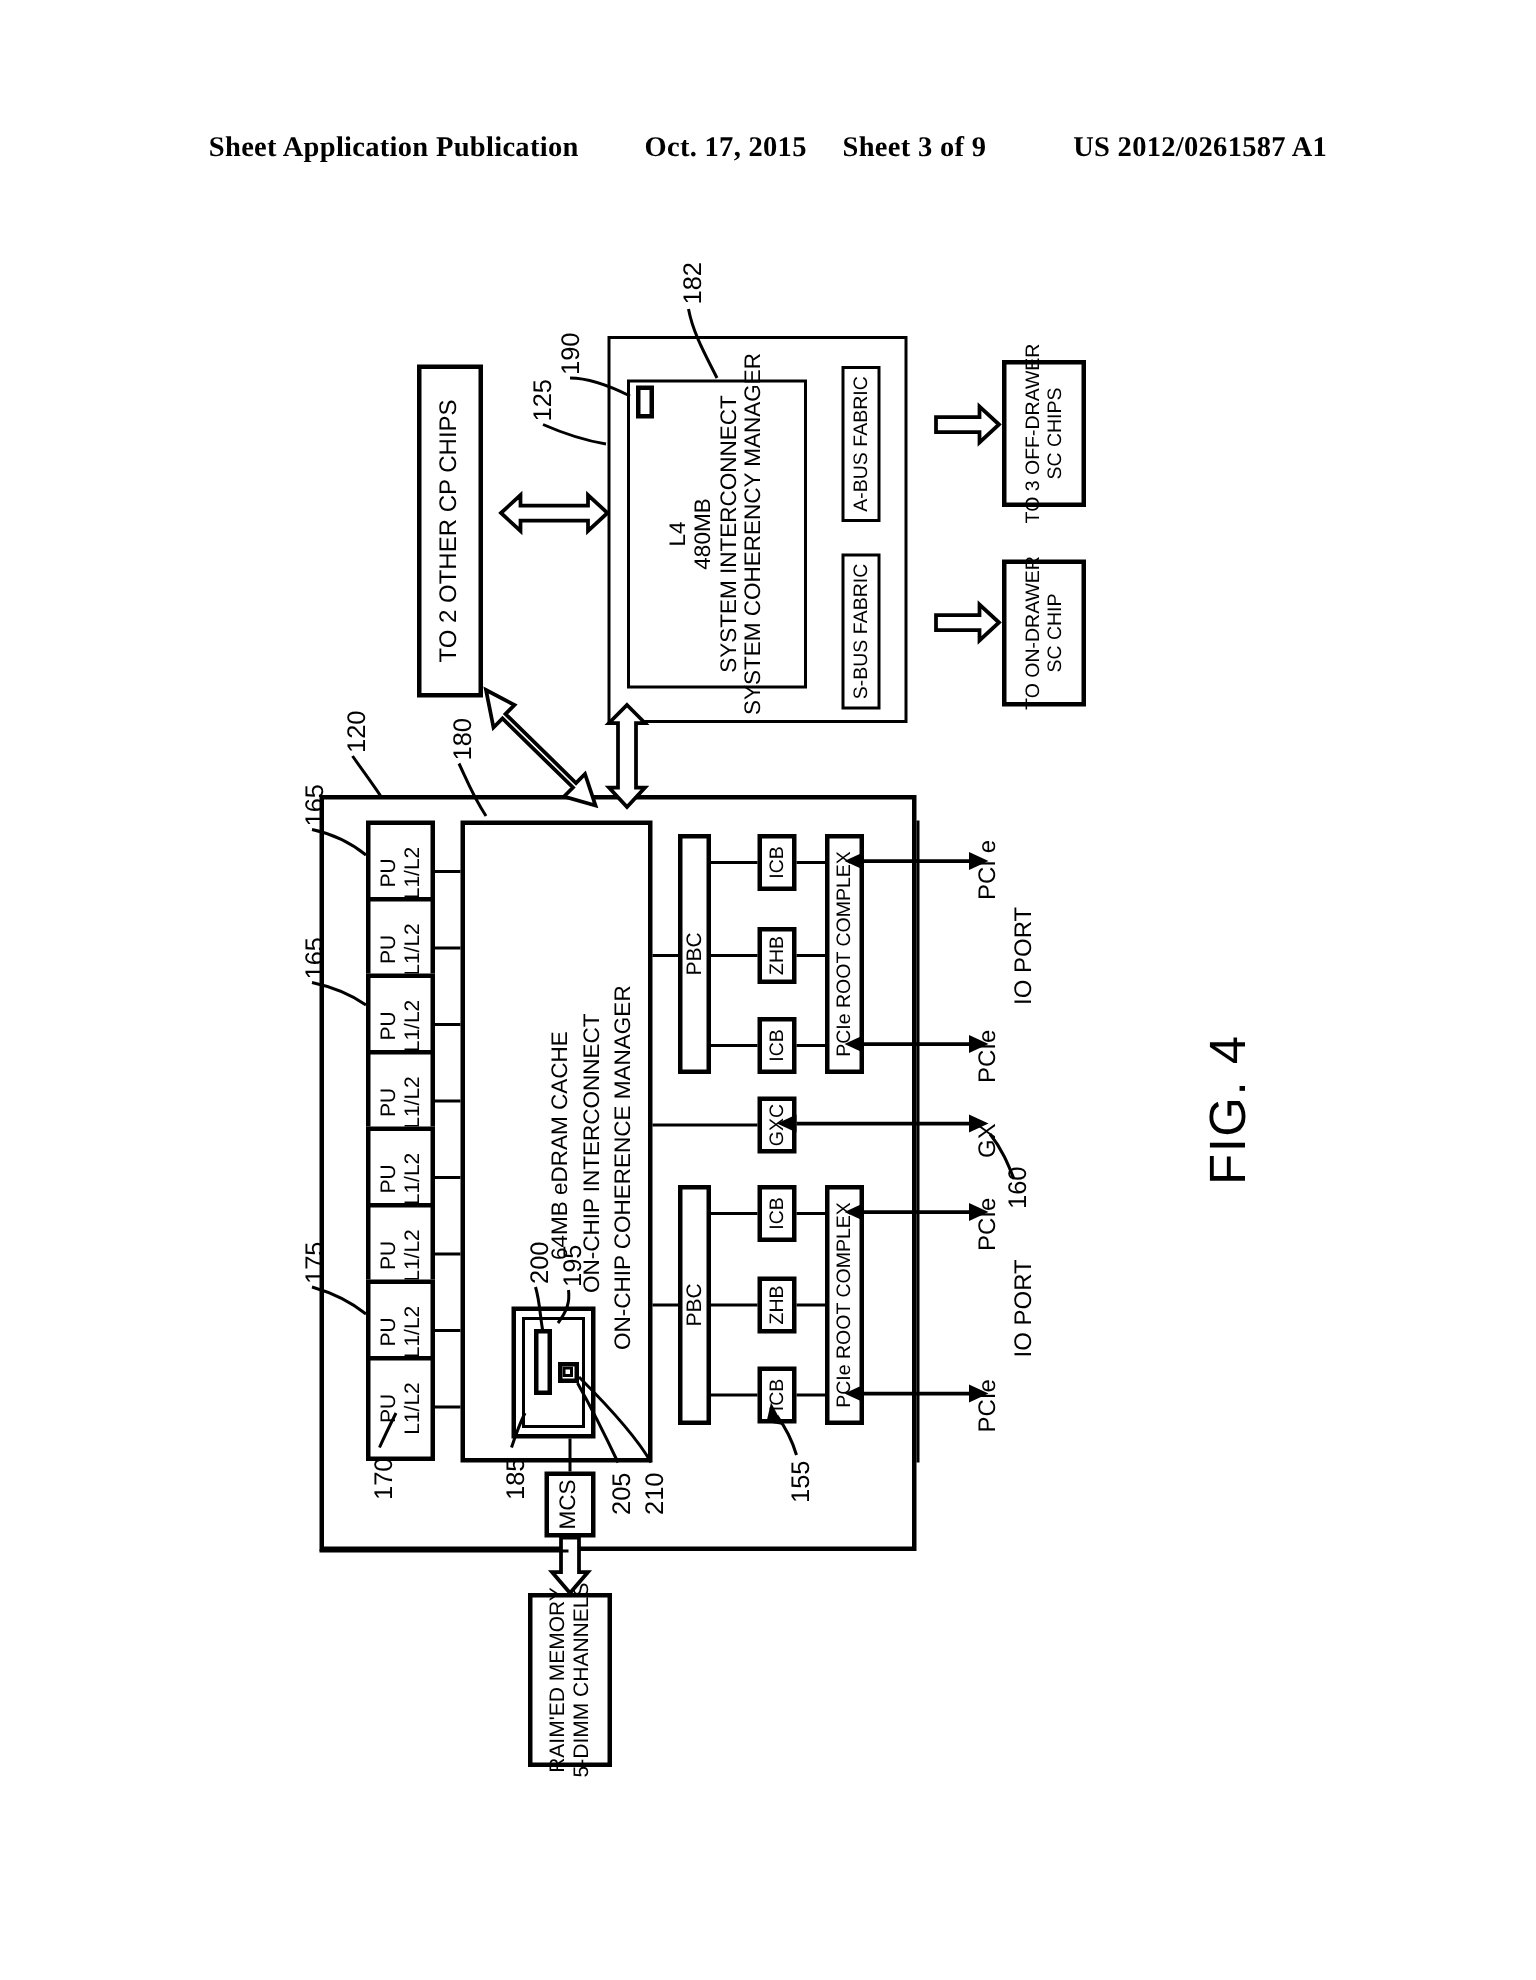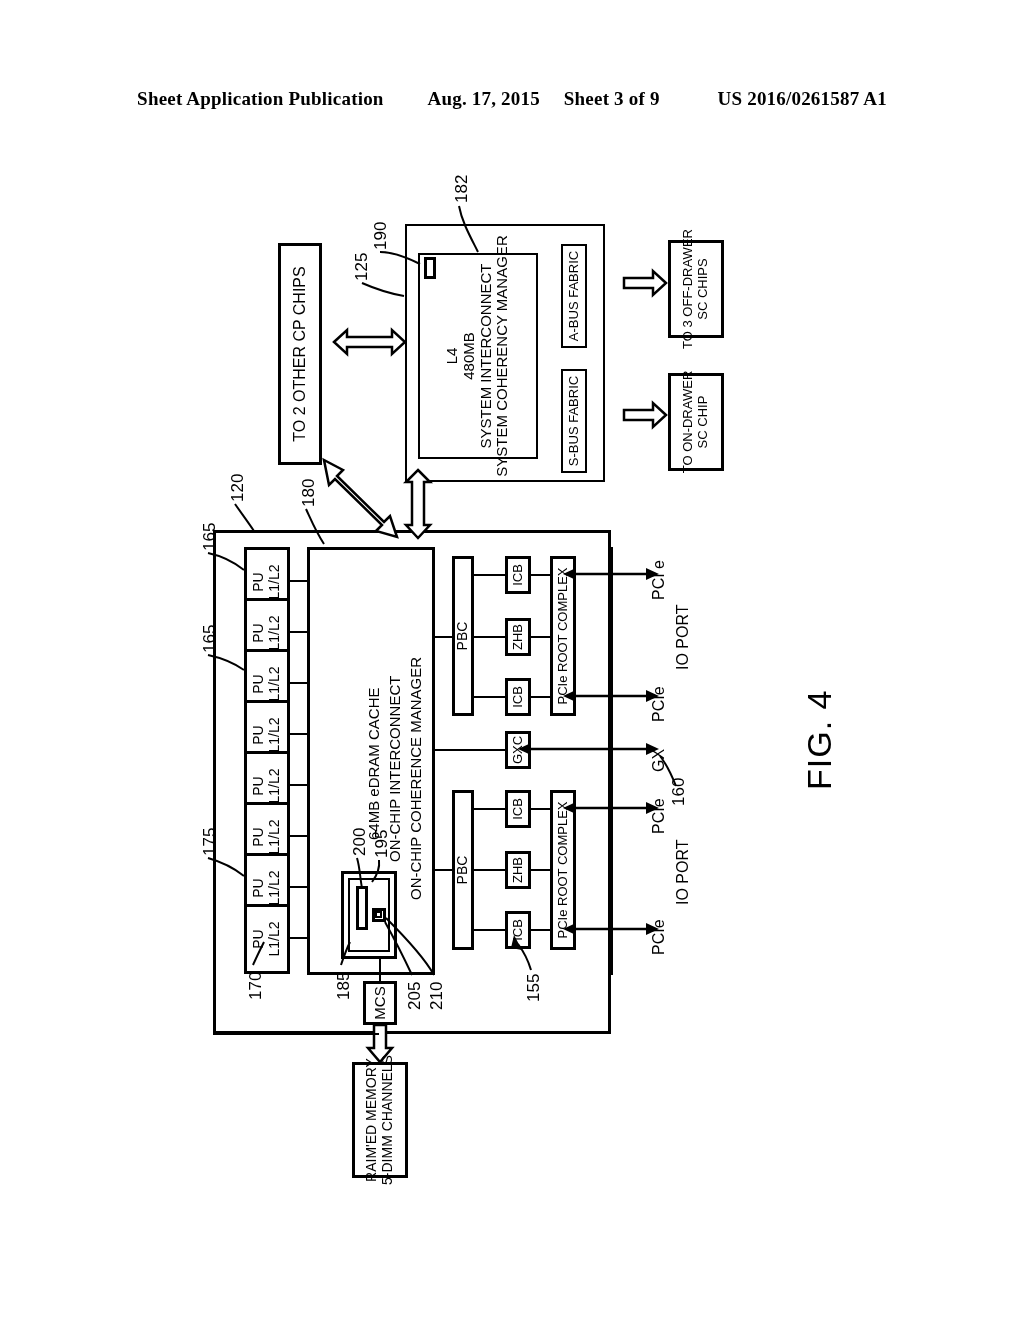--- a/index.html
+++ b/index.html
@@ -74,25 +74,25 @@
     letter-spacing: 1px;
     white-space: nowrap;
   }
 </style>
 </head>
 <body>
 
 <div id="pub-header">
   <span>Sheet Application Publication</span>
   <span class="hdr-gap-a"></span>
-  <span>Aug. 17, 2015</span>
+  <span>Oct. 17, 2015</span>
   <span class="hdr-gap-b"></span>
   <span>Sheet 3 of 9</span>
   <span class="hdr-gap-c"></span>
-  <span>US 2016/0261587 A1</span>
+  <span>US 2012/0261587 A1</span>
 </div>
 
 <div id="figlabel" style="left:800px; top:790px;">FIG. 4</div>
 
 <div class="box thick" style="left:278px; top:243px; width:44px; height:222px;">
   <div class="vtext" style="font-size:16px;">TO 2 OTHER CP CHIPS</div>
 </div>
 
 <div class="box thin" style="left:405px; top:224px; width:200px; height:258px;"></div>
 

